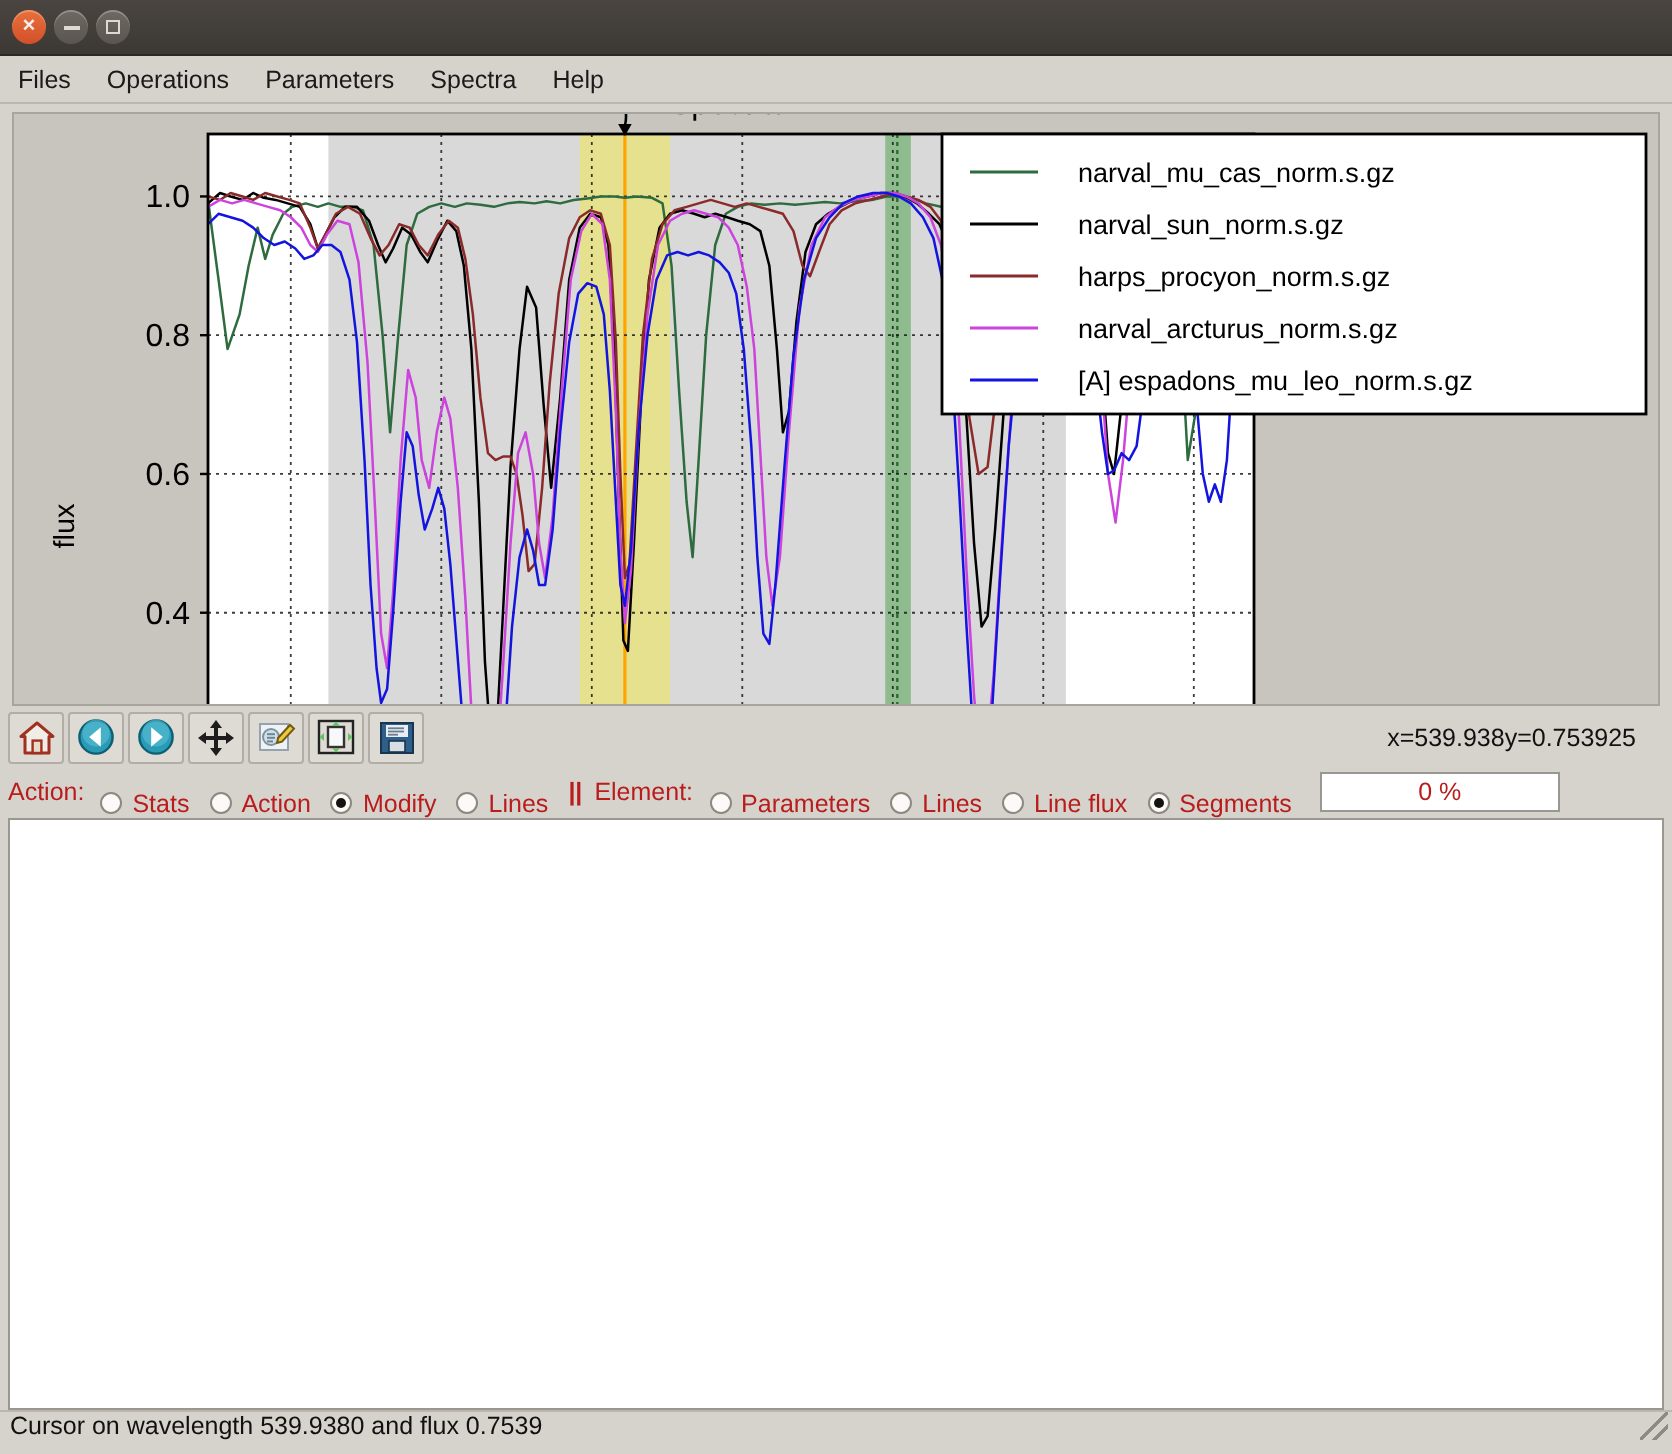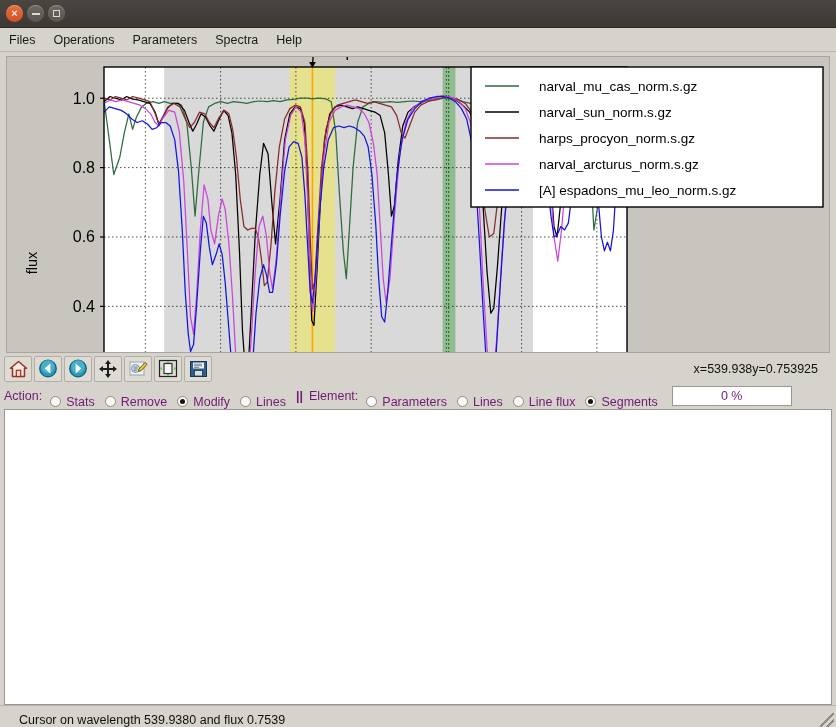--- a/index.html
+++ b/index.html
@@ -122,21 +122,21 @@
   }
 
   
   .actionbar {
     flex: 0 0 22px;
     height: 22px;
     background: #d6d2cc;
     display: flex;
     align-items: center;
     font-size: 12.5px;
-    color: #701a75;
+    color: #b91c1c;
     padding-left: 4px;
     gap: 0px;
   }
   .abar-label { margin-right: 8px; }
   .radio-item {
     display: flex; align-items: center;
     margin-right: 10px;
     cursor: pointer;
     white-space: nowrap;
     margin-top: 12px;
@@ -177,22 +177,22 @@
     position: relative;
   }
 
   
   .statusbar {
     flex: 0 0 22px;
     height: 22px;
     background: #d6d2cc;
     border-top: 1px solid #bbb6b0;
     display: flex;
-    align-items: flex-end;
-    padding-left: 19px;
+    align-items: flex-start;
+    padding-left: 5px;
     font-size: 12.5px;
     color: #111;
   }
   .grip {
     margin-left: auto;
     width: 14px; height: 14px;
     margin-right: 2px;
     background:
       linear-gradient(135deg, transparent 45%, #8f8a84 45%, #8f8a84 55%, transparent 55%),
       linear-gradient(135deg, transparent 70%, #8f8a84 70%, #8f8a84 80%, transparent 80%);
@@ -372,21 +372,21 @@
 
   <div class="actionbar">
     <span class="abar-label">Action:</span>
 
     <span class="radio-item">
       <span class="radio"></span>
       <span>Stats</span>
     </span>
     <span class="radio-item">
       <span class="radio"></span>
-      <span>Remove</span>
+      <span>Action</span>
     </span>
     <span class="radio-item">
       <span class="radio on"></span>
       <span>Modify</span>
     </span>
     <span class="radio-item">
       <span class="radio"></span>
       <span>Lines</span>
     </span>
 

